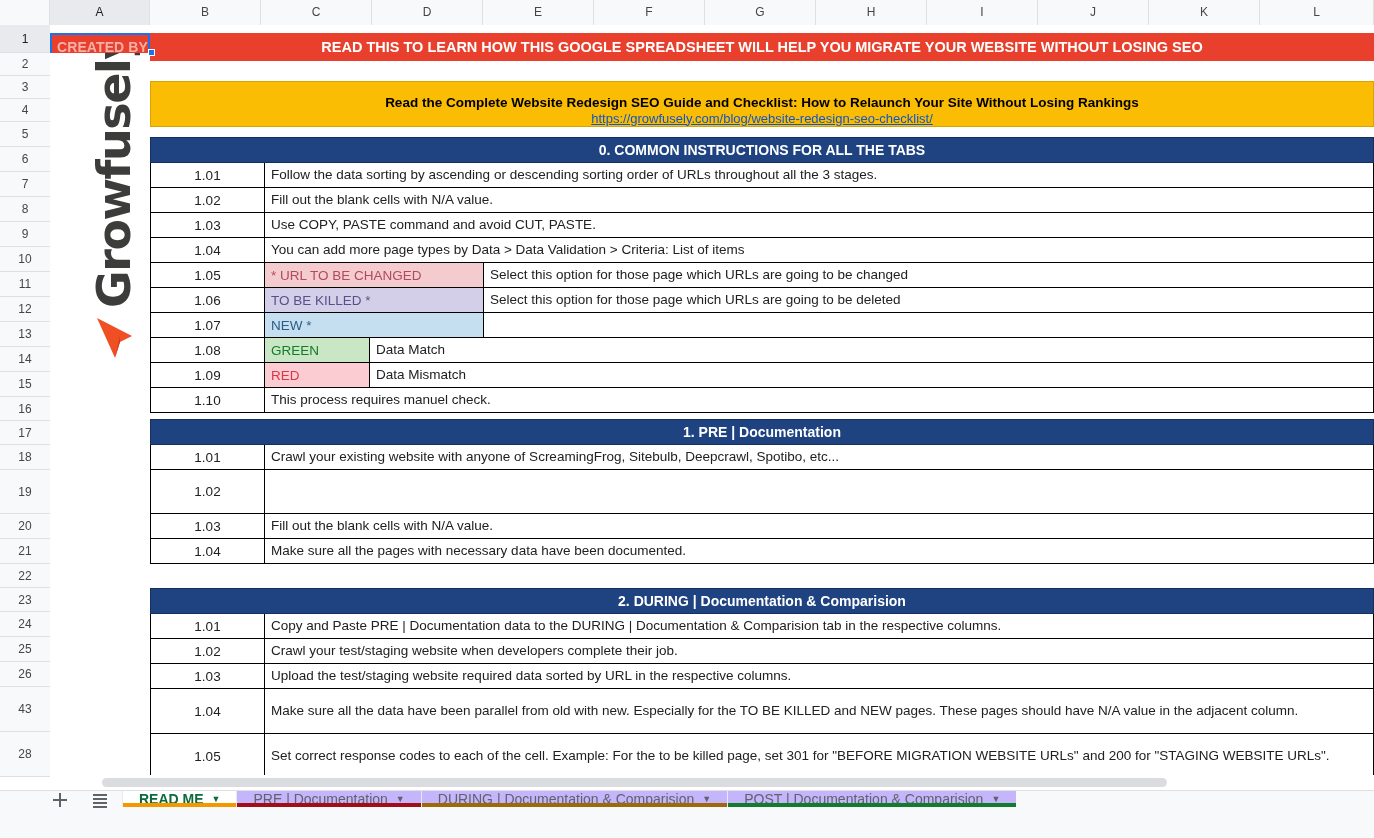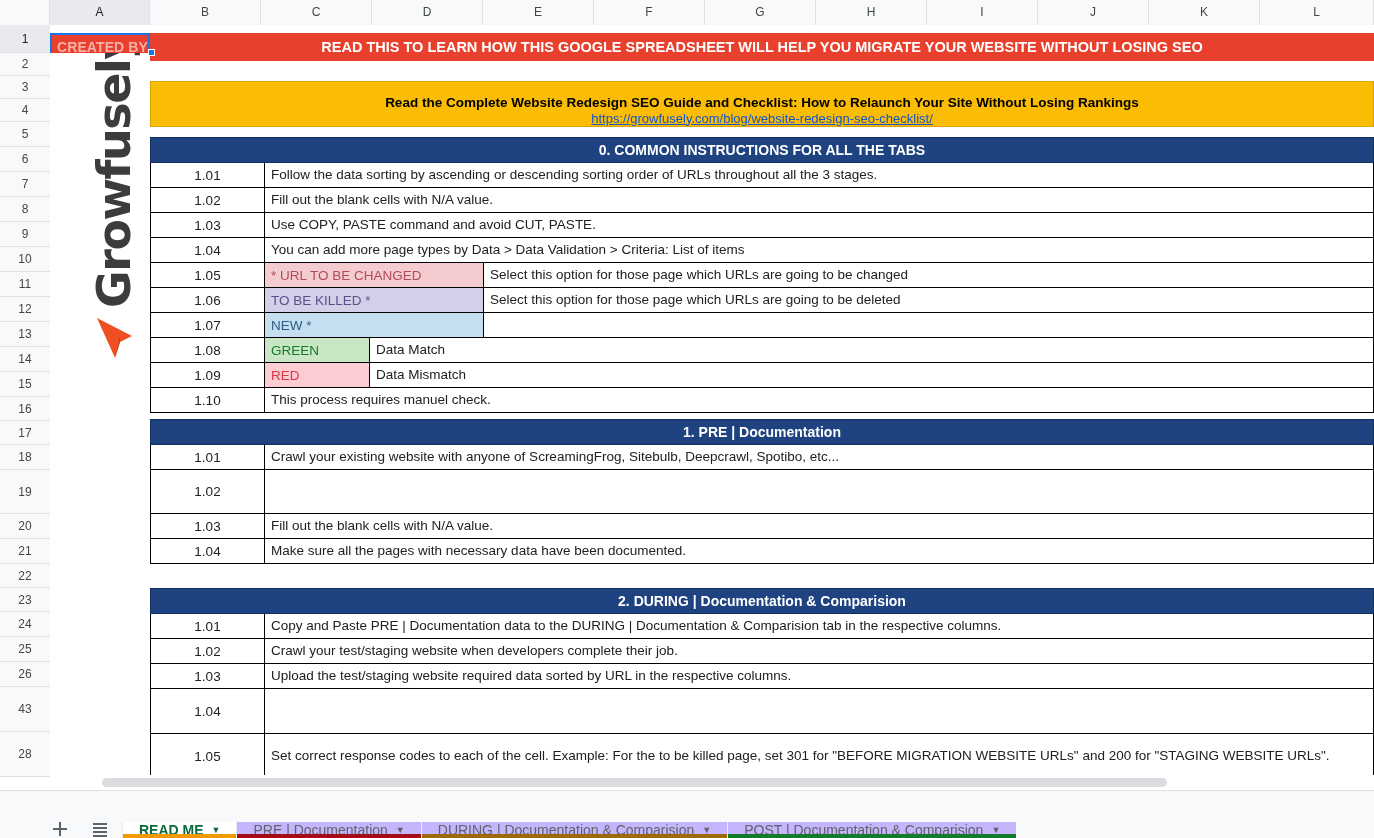--- a/index.html
+++ b/index.html
@@ -148,21 +148,21 @@
   }
   #hscroll-thumb {
     position:absolute; top:778px; left:102px; width:1065px; height:9px;
     background:#dadce0; border-radius:5px; cursor:pointer;
   }
 
   
   #tabbar {
     position:absolute; top:790px; left:0; width:1374px; height:48px;
     background:#f8f9fa; border-top:1px solid #e0e0e0;
-    display:flex; align-items:flex-end;
+    display:flex; align-items:flex-start;
   }
   .tabbar-btn {
     width:44px; display:flex; align-items:center; justify-content:center;
     color:#5f6368; cursor:pointer;
   }
   .tabbar-btn:first-child { margin-left:42px; width:36px; }
   .sheet-tab {
     position:relative; display:flex; align-items:center; gap:8px;
     padding:0 16px; font-size:14px; color:#5f6368;
     background:#c4b5fd; cursor:pointer; white-space:nowrap;
@@ -329,20 +329,21 @@
       <div class="trow" style="height:25px">
         <div class="tnum">1.02</div>
         <div class="ttext">Crawl your test/staging website when developers complete their job.</div>
       </div>
       <div class="trow" style="height:25px">
         <div class="tnum">1.03</div>
         <div class="ttext">Upload the test/staging website required data sorted by URL in the respective columns.</div>
       </div>
       <div class="trow" style="height:45px">
         <div class="tnum">1.04</div>
+        <div class="ttext wrap">Make sure all the data have been parallel from old with new. Especially for the TO BE KILLED and NEW pages. These pages should have N/A value in the adjacent column.</div>
       </div>
       <div class="trow" style="height:45px">
         <div class="tnum">1.05</div>
         <div class="ttext wrap">Set correct response codes to each of the cell. Example: For the to be killed page, set 301 for "BEFORE MIGRATION WEBSITE URLs" and 200 for "STAGING WEBSITE URLs".</div>
       </div>
     </div>
 
   </div>
 
   <div id="hscroll-track"></div>

